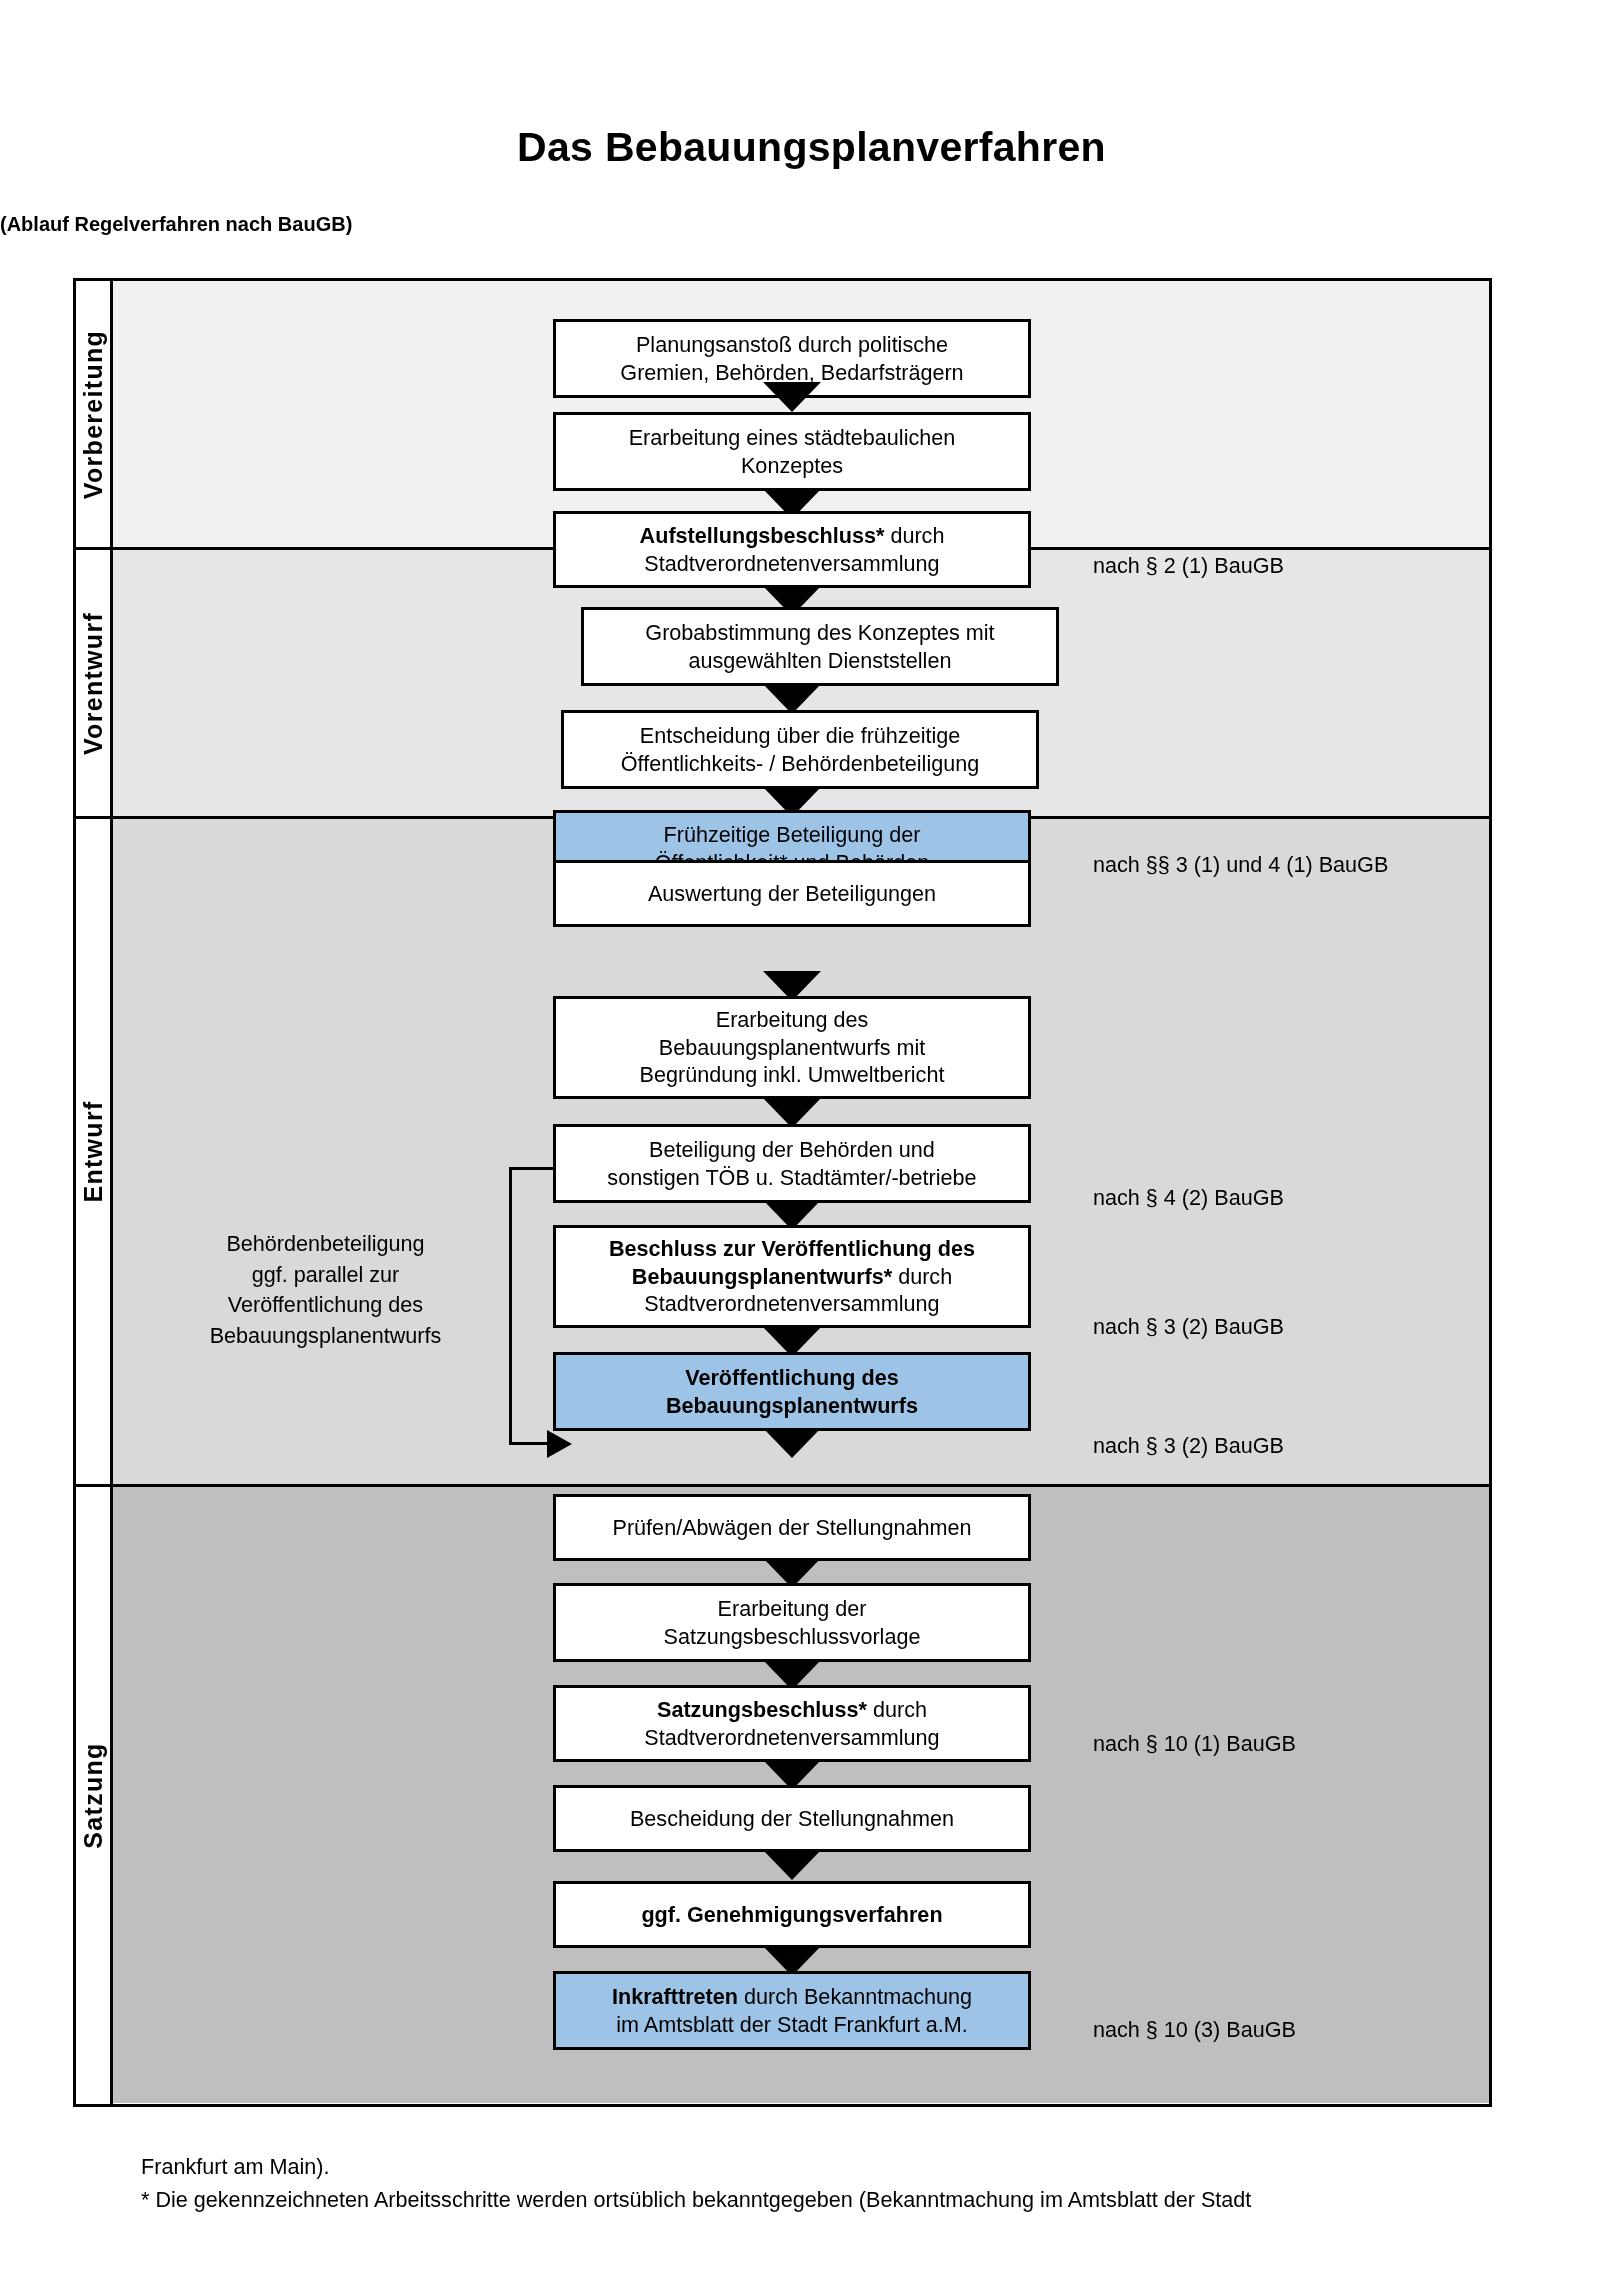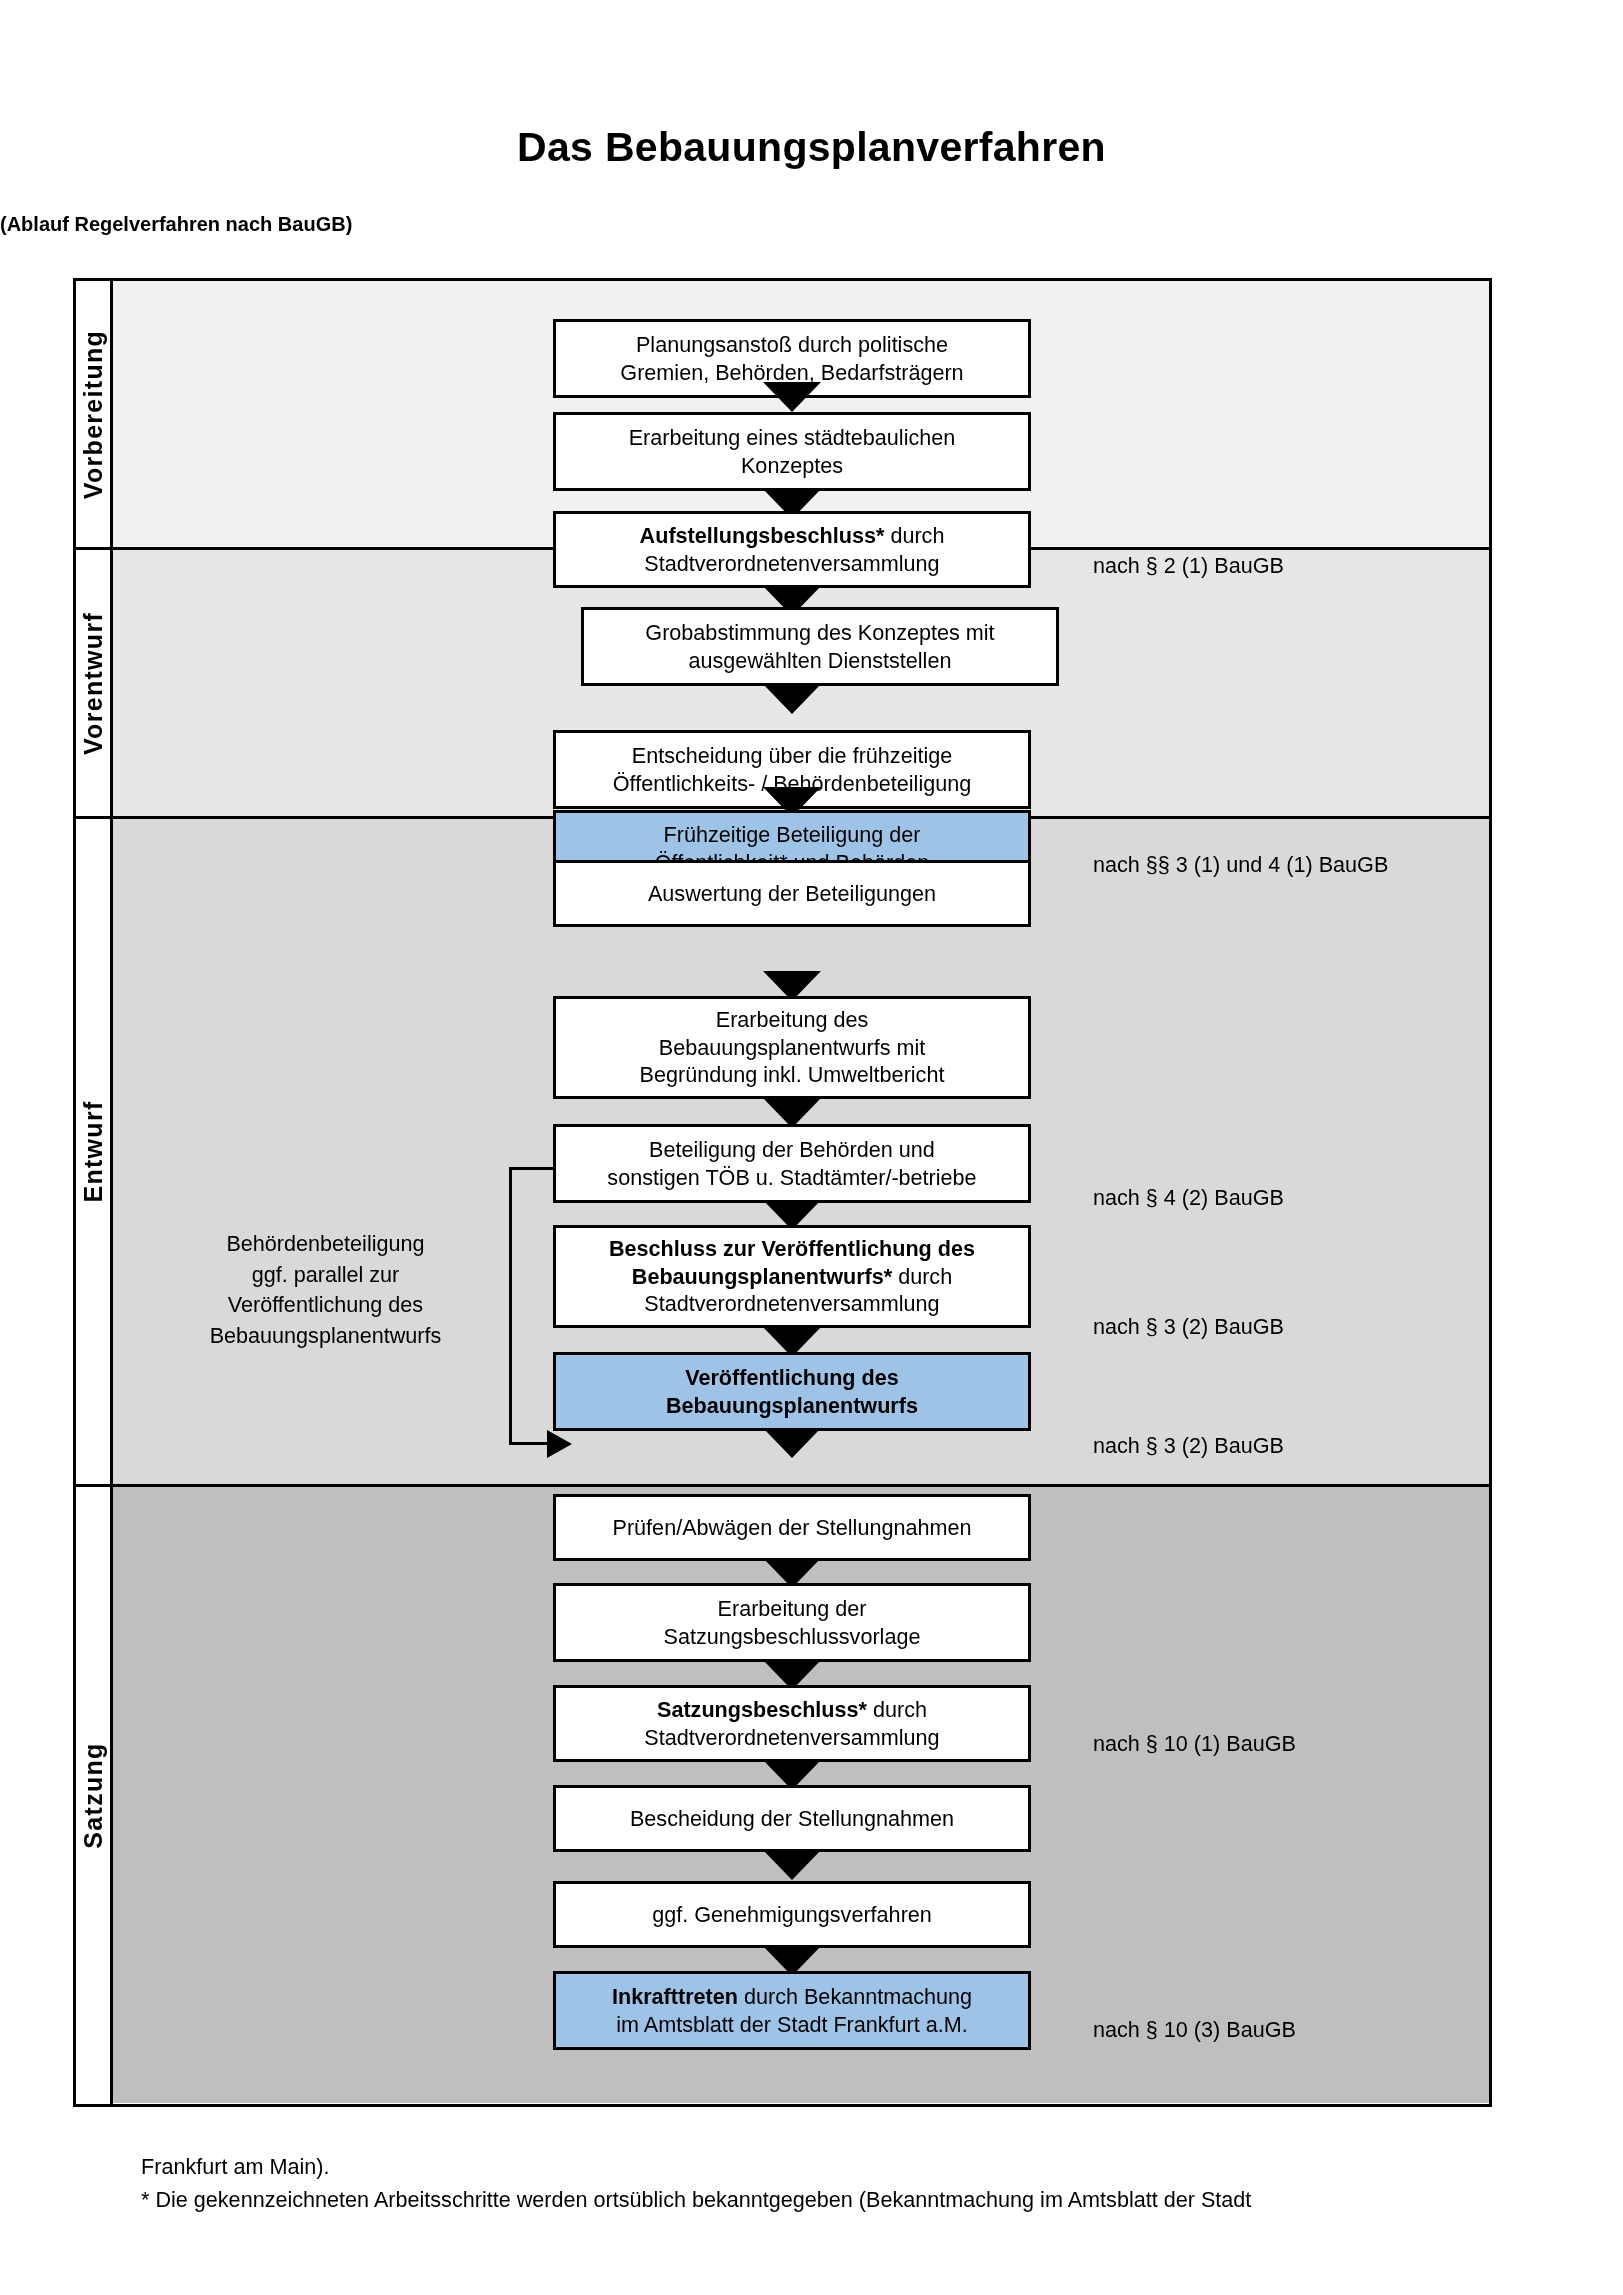--- a/index.html
+++ b/index.html
@@ -203,21 +203,21 @@
 <div class="arrow-down" style="left:763px; top:586px;"></div>
 
 <div class="pbox" style="top:607px; height:79px;margin-left:28px;">
   <span>
     <span class="t">Grobabstimmung des Konzeptes mit</span>
     <span class="t">ausgewählten Dienststellen</span>
   </span>
 </div>
 <div class="arrow-down" style="left:763px; top:684px;"></div>
 
-<div class="pbox" style="top:730px; height:79px;">
+<div class="pbox" style="top:710px; height:79px;margin-left:8px;">
   <span>
     <span class="t">Entscheidung über die frühzeitige</span>
     <span class="t">Öffentlichkeits- / Behördenbeteiligung</span>
   </span>
 </div>
 <div class="arrow-down" style="left:763px; top:787px;"></div>
 
 <div class="pbox blue" style="top:810px; height:77px; font-weight:normal;">
   <span>
     <span class="t">Frühzeitige Beteiligung der</span>
@@ -290,21 +290,21 @@
 </div>
 <div class="arrow-down" style="left:763px; top:1760px;"></div>
 
 <div class="pbox" style="top:1785px; height:67px;">
   <span>
     <span class="t">Bescheidung der Stellungnahmen</span>
   </span>
 </div>
 <div class="arrow-down" style="left:763px; top:1850px;"></div>
 
-<div class="pbox" style="top:1881px; height:67px;">
+<div class="pbox" style="top:1881px; height:67px;font-weight:bold;">
   <span>
     <span class="t">ggf. Genehmigungsverfahren</span>
   </span>
 </div>
 <div class="arrow-down" style="left:763px; top:1946px;"></div>
 
 <div class="pbox blue" style="top:1971px; height:79px;">
   <span>
     <span class="t"><b>Inkrafttreten</b><span> durch Bekanntmachung</span></span>
     <span class="t">im Amtsblatt der Stadt Frankfurt a.M.</span>

